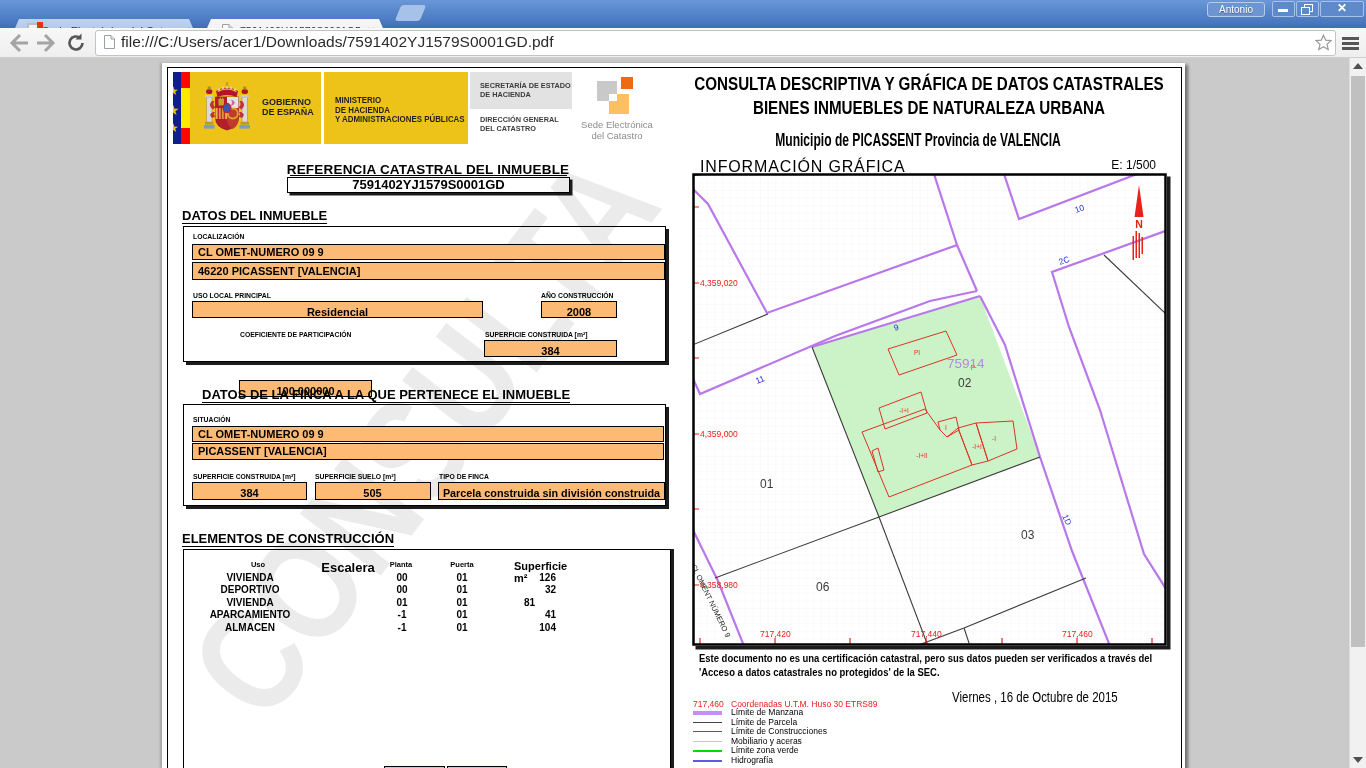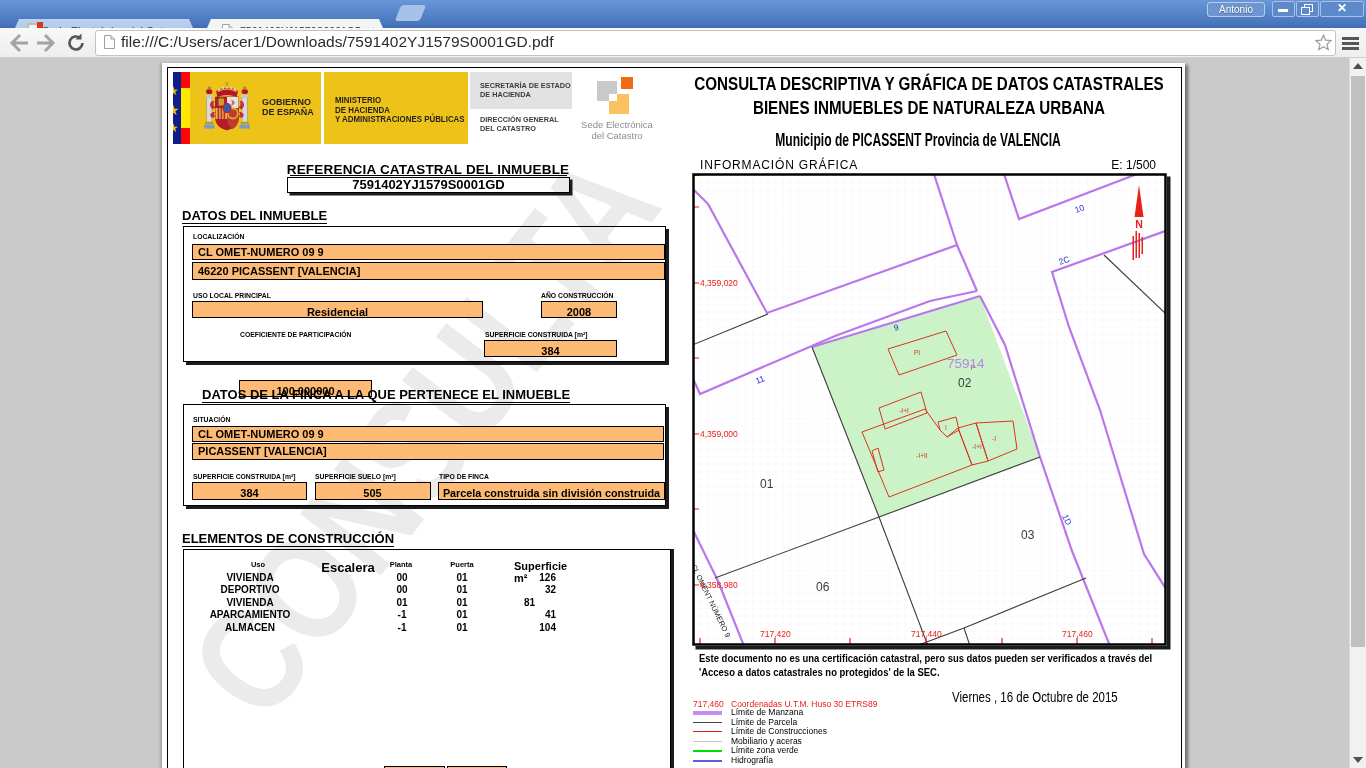--- a/index.html
+++ b/index.html
@@ -284,21 +284,21 @@
   </div>
 
 <div class="abs" style="left:929px;top:97px;font-size:19px;font-weight:bold;">
     <span style="position:absolute;white-space:nowrap;transform:scaleX(0.80) translateX(-50%);transform-origin:0 0;">BIENES INMUEBLES DE NATURALEZA URBANA</span>
   </div>
 
 <div class="abs" style="left:918px;top:130px;font-size:17.5px;font-weight:bold;">
     <span style="position:absolute;white-space:nowrap;transform:scaleX(0.69) translateX(-50%);transform-origin:0 0;">Municipio de PICASSENT Provincia de VALENCIA</span>
   </div>
 
-<div class="abs" style="left:700px;top:158px;font-size:12px;color:#000;letter-spacing:0.85px;">INFORMACIÓN GRÁFICA</div>
+<div class="abs" style="left:700px;top:158px;font-size:16px;color:#000;letter-spacing:0.85px;">INFORMACIÓN GRÁFICA</div>
 
 <div class="abs" style="left:1060px;top:158px;width:96px;text-align:right;font-size:12px;color:#000;">E: 1/500</div>
 
 <svg class="abs" style="left:692px;top:173px;box-shadow:3.5px 3.5px 0 #1c1c1c;" width="475" height="473" viewBox="692 173 475 473">
   <defs>
     <clipPath id="mapclip">
         <rect x="693.5" y="174.5" width="472" height="470"></rect>
       </clipPath>
     <pattern id="grid" width="7.6" height="7.6" patternUnits="userSpaceOnUse">
       <path d="M 7.6 0 L 0 0 0 7.6" fill="none" stroke="#f4f1f7" stroke-width="0.8"></path>

